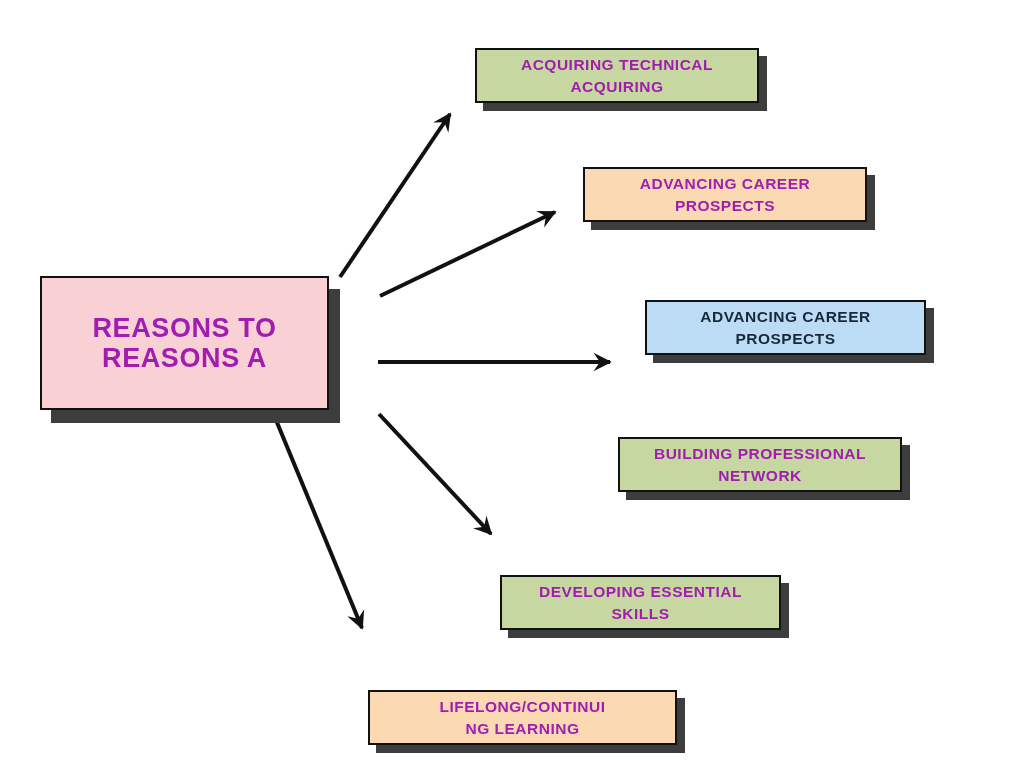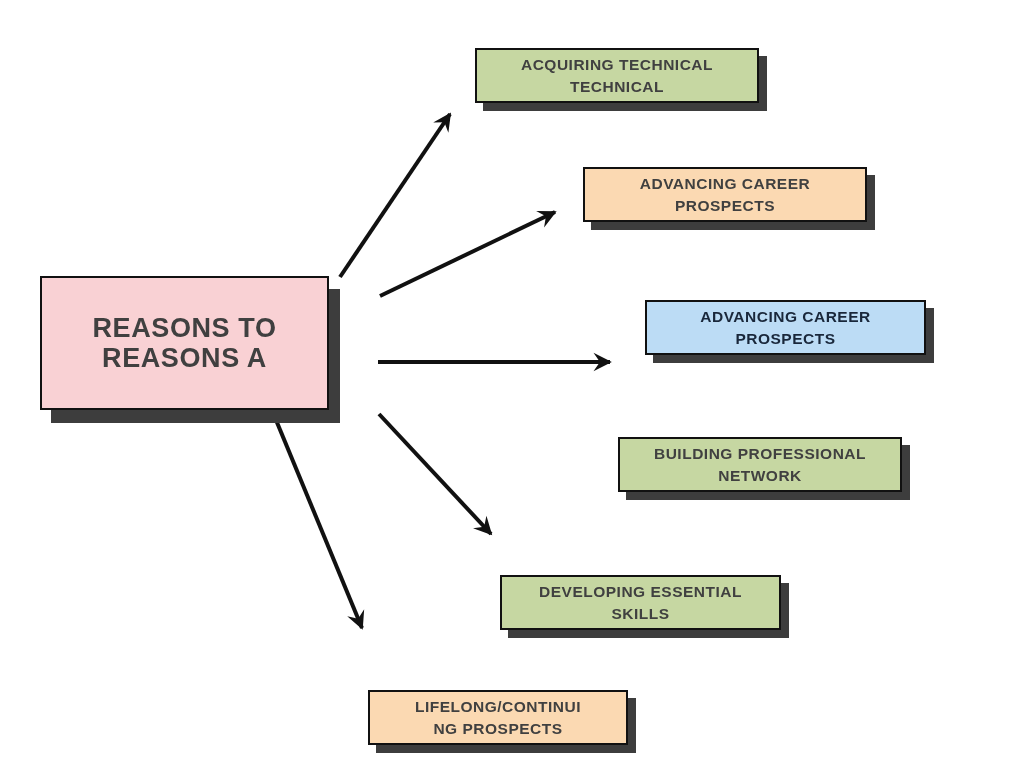--- a/index.html
+++ b/index.html
@@ -26,21 +26,21 @@
   .node {
     position: absolute;
     box-sizing: border-box;
     border: 2px solid #111111;
     display: flex;
     flex-direction: column;
     align-items: center;
     justify-content: center;
     text-align: center;
     font-weight: bold;
-    color: #404040;
+    color: #a21caf;
   }
   .node .line { display: block; }
   .center-node {
     left: 40px;
     top: 276px;
     width: 289px;
     height: 134px;
     box-shadow: 11px 13px 0 0 #3d3d3d;
     font-size: 27px;
     line-height: 30px;
@@ -52,21 +52,21 @@
     box-shadow: 8px 8px 0 0 #3d3d3d;
     font-size: 15.5px;
     line-height: 22px;
     letter-spacing: 0.5px;
   }
   #node-acquiring   { left: 475px; top: 48px;  }
   #node-advancing-1 { left: 583px; top: 167px; }
   #node-advancing-2 { left: 645px; top: 300px; width: 281px; color: #19273a; }
   #node-building    { left: 618px; top: 437px; }
   #node-developing  { left: 500px; top: 575px; width: 281px; }
-  #node-lifelong    { left: 368px; top: 690px; width: 260px; }
+  #node-lifelong    { left: 368px; top: 690px; width: 309px; }
 </style>
 </head>
 <body>
 
 <div class="canvas">
 
   <svg class="arrow-layer" viewBox="0 0 1024 768" xmlns="http://www.w3.org/2000/svg">
     <defs>
       <marker id="ah" viewBox="0 0 12 12" refX="10" refY="6" markerWidth="5.5" markerHeight="5.5" orient="auto-start-reverse">
         <path d="M1,1 L11,6 L1,11 L4.5,6 Z" fill="#111111"></path>
@@ -79,21 +79,21 @@
     <line x1="276" y1="420" x2="362" y2="628" stroke="#111111" stroke-width="4" marker-end="url(#ah)"></line>
   </svg>
 
   <div class="node center-node" id="node-center" style="background-color: rgb(249, 209, 212);">
     <span class="line">REASONS TO</span>
     <span class="line">REASONS A</span>
   </div>
 
   <div class="node topic-node" id="node-acquiring" style="background-color: rgb(198, 215, 162);">
     <span class="line">ACQUIRING TECHNICAL</span>
-    <span class="line">TECHNICAL</span>
+    <span class="line">ACQUIRING</span>
   </div>
 
   <div class="node topic-node" id="node-advancing-1" style="background-color: rgb(251, 217, 178);">
     <span class="line">ADVANCING CAREER</span>
     <span class="line">PROSPECTS</span>
   </div>
 
   <div class="node topic-node" id="node-advancing-2" style="background-color: rgb(188, 220, 245);">
     <span class="line">ADVANCING CAREER</span>
     <span class="line">PROSPECTS</span>
@@ -104,16 +104,16 @@
     <span class="line">SKILLS</span>
   </div>
 
   <div class="node topic-node" id="node-building" style="background-color: rgb(198, 215, 162);">
     <span class="line">BUILDING PROFESSIONAL</span>
     <span class="line">NETWORK</span>
   </div>
 
   <div class="node topic-node" id="node-lifelong" style="background-color: rgb(251, 217, 178);">
     <span class="line">LIFELONG/CONTINUI</span>
-    <span class="line">NG PROSPECTS</span>
+    <span class="line">NG LEARNING</span>
   </div>
 
 </div>
 
 </body></html>

